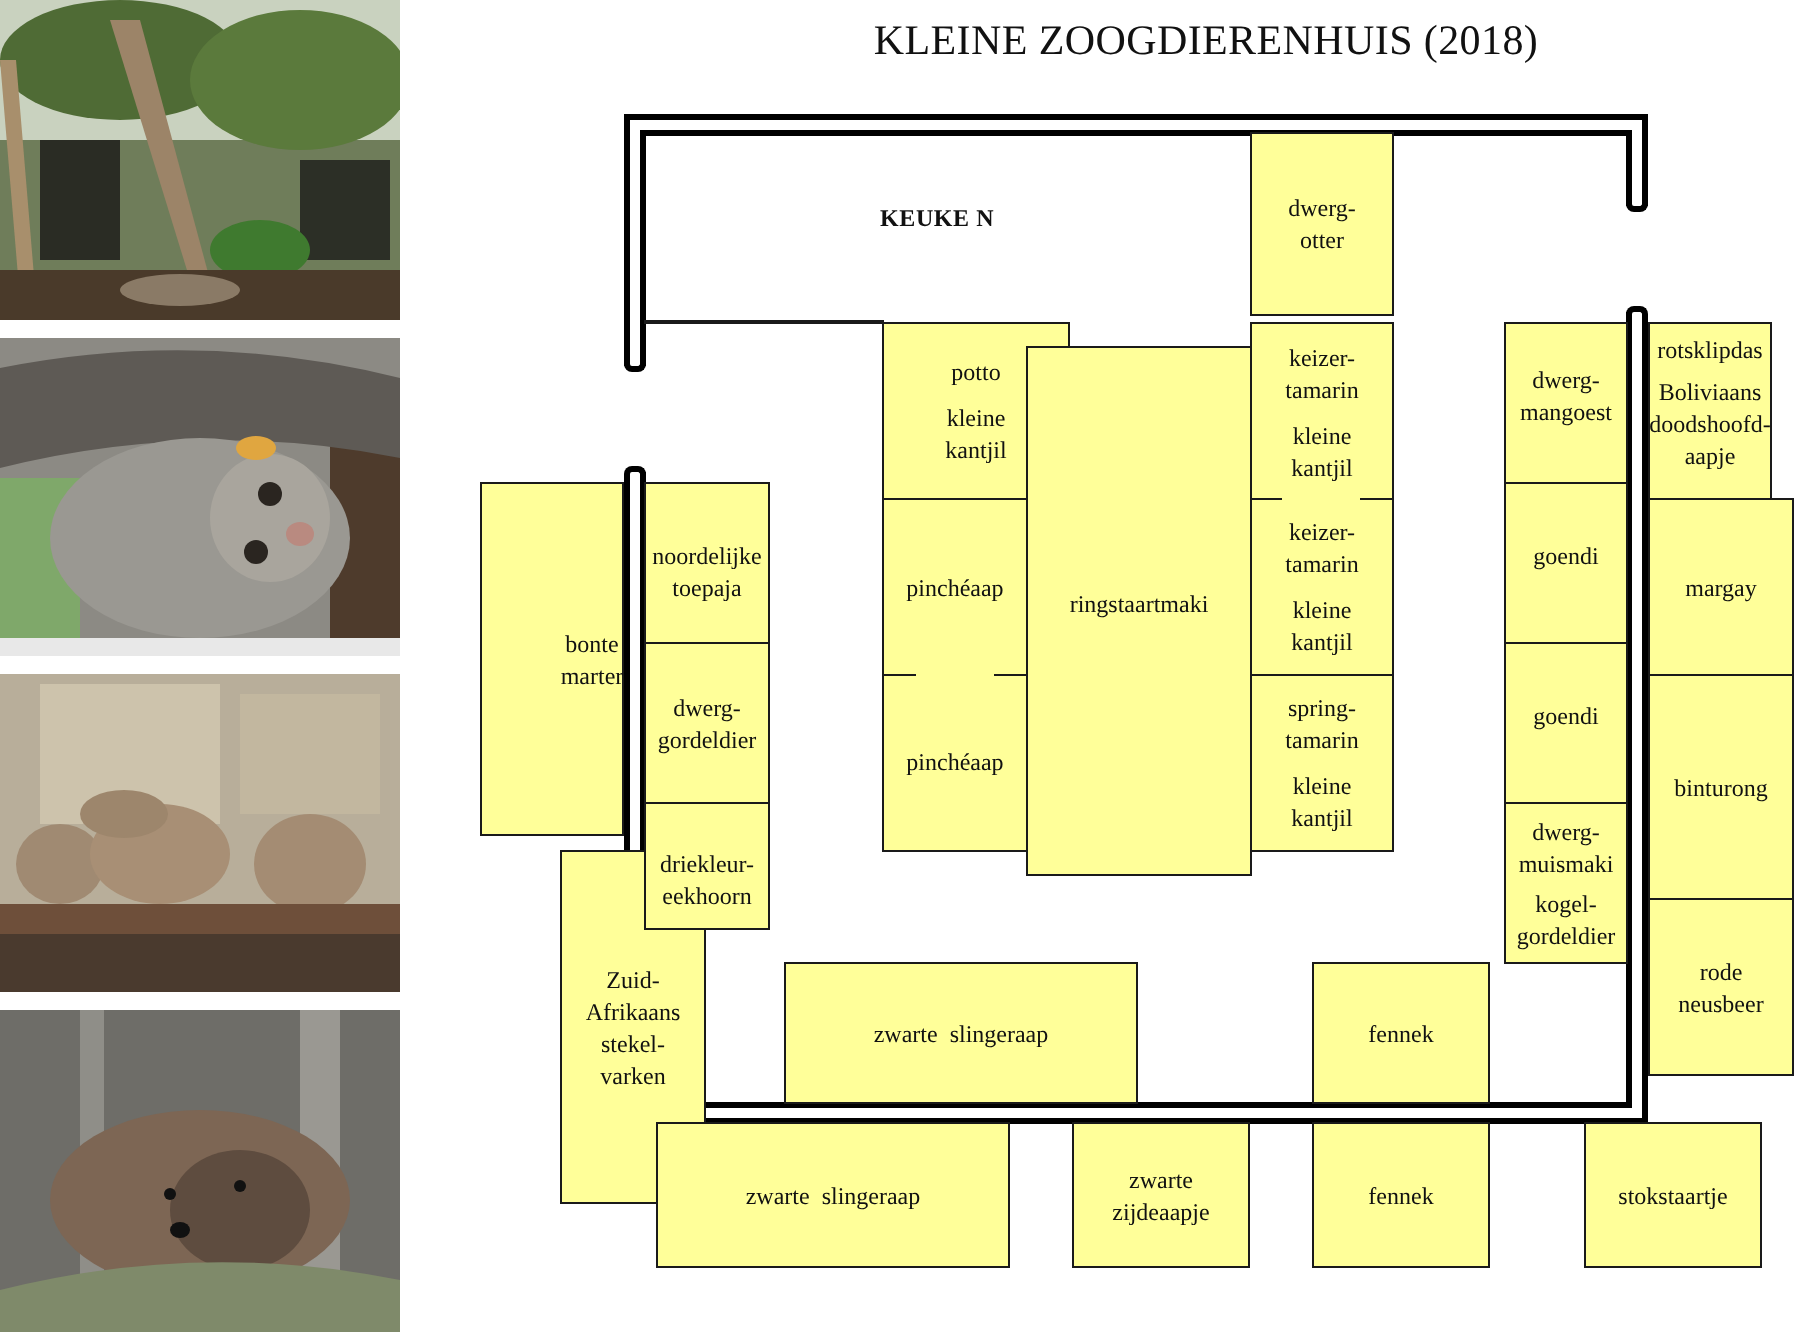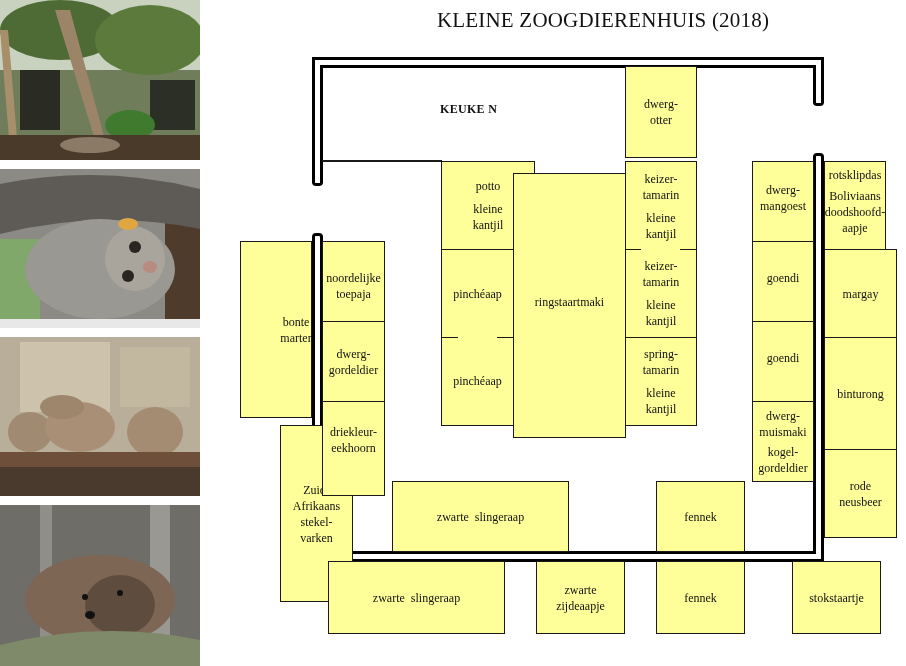--- a/index.html
+++ b/index.html
@@ -169,21 +169,21 @@
 </div>
 
 <div class="box" style="left:322px;top:241px;width:63px;height:81px;justify-content:flex-start;padding-top:28px;">
   <span class="l">noordelijke</span>
   <span class="l">toepaja</span>
 </div>
 <div class="box" style="left:322px;top:321px;width:63px;height:81px;">
   <span class="l">dwerg-</span>
   <span class="l">gordeldier</span>
 </div>
-<div class="box" style="left:322px;top:401px;width:63px;height:95px;justify-content:flex-start;padding-top:22px;">
+<div class="box" style="left:322px;top:401px;width:63px;height:64px;justify-content:flex-start;padding-top:22px;">
   <span class="l">driekleur-</span>
   <span class="l">eekhoorn</span>
 </div>
 
 <div class="box" style="left:392px;top:481px;width:177px;height:71px;">
   <span class="l" style="white-space:pre;">zwarte  slingeraap</span>
 </div>
 <div class="box" style="left:656px;top:481px;width:89px;height:71px;">
   <span class="l">fennek</span>
 </div>

